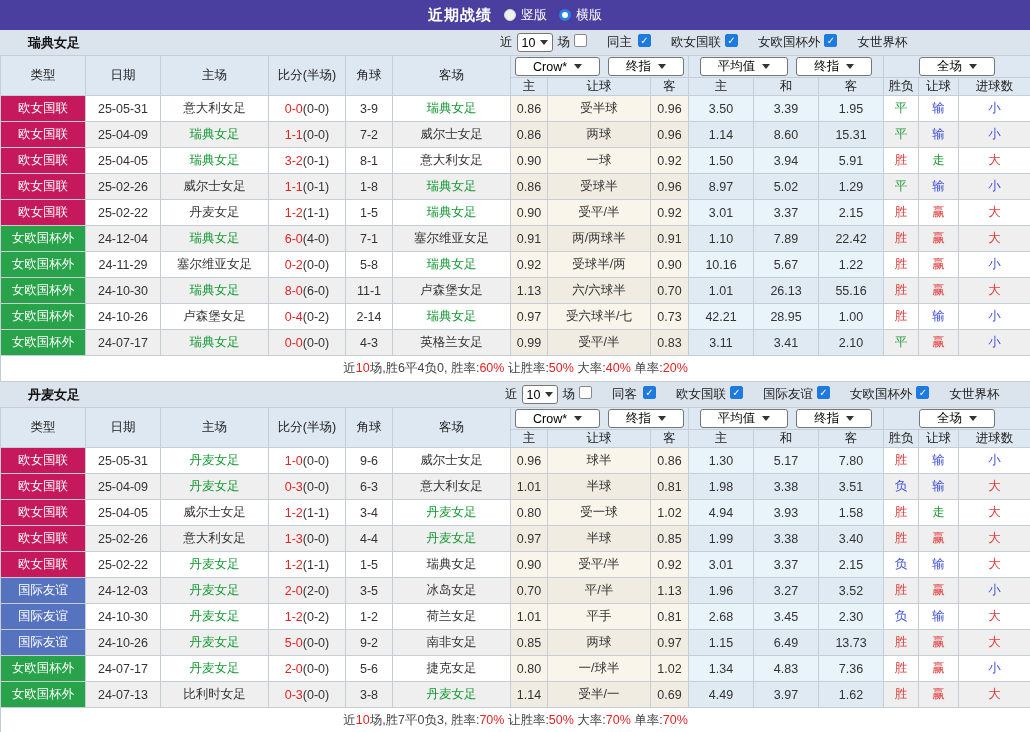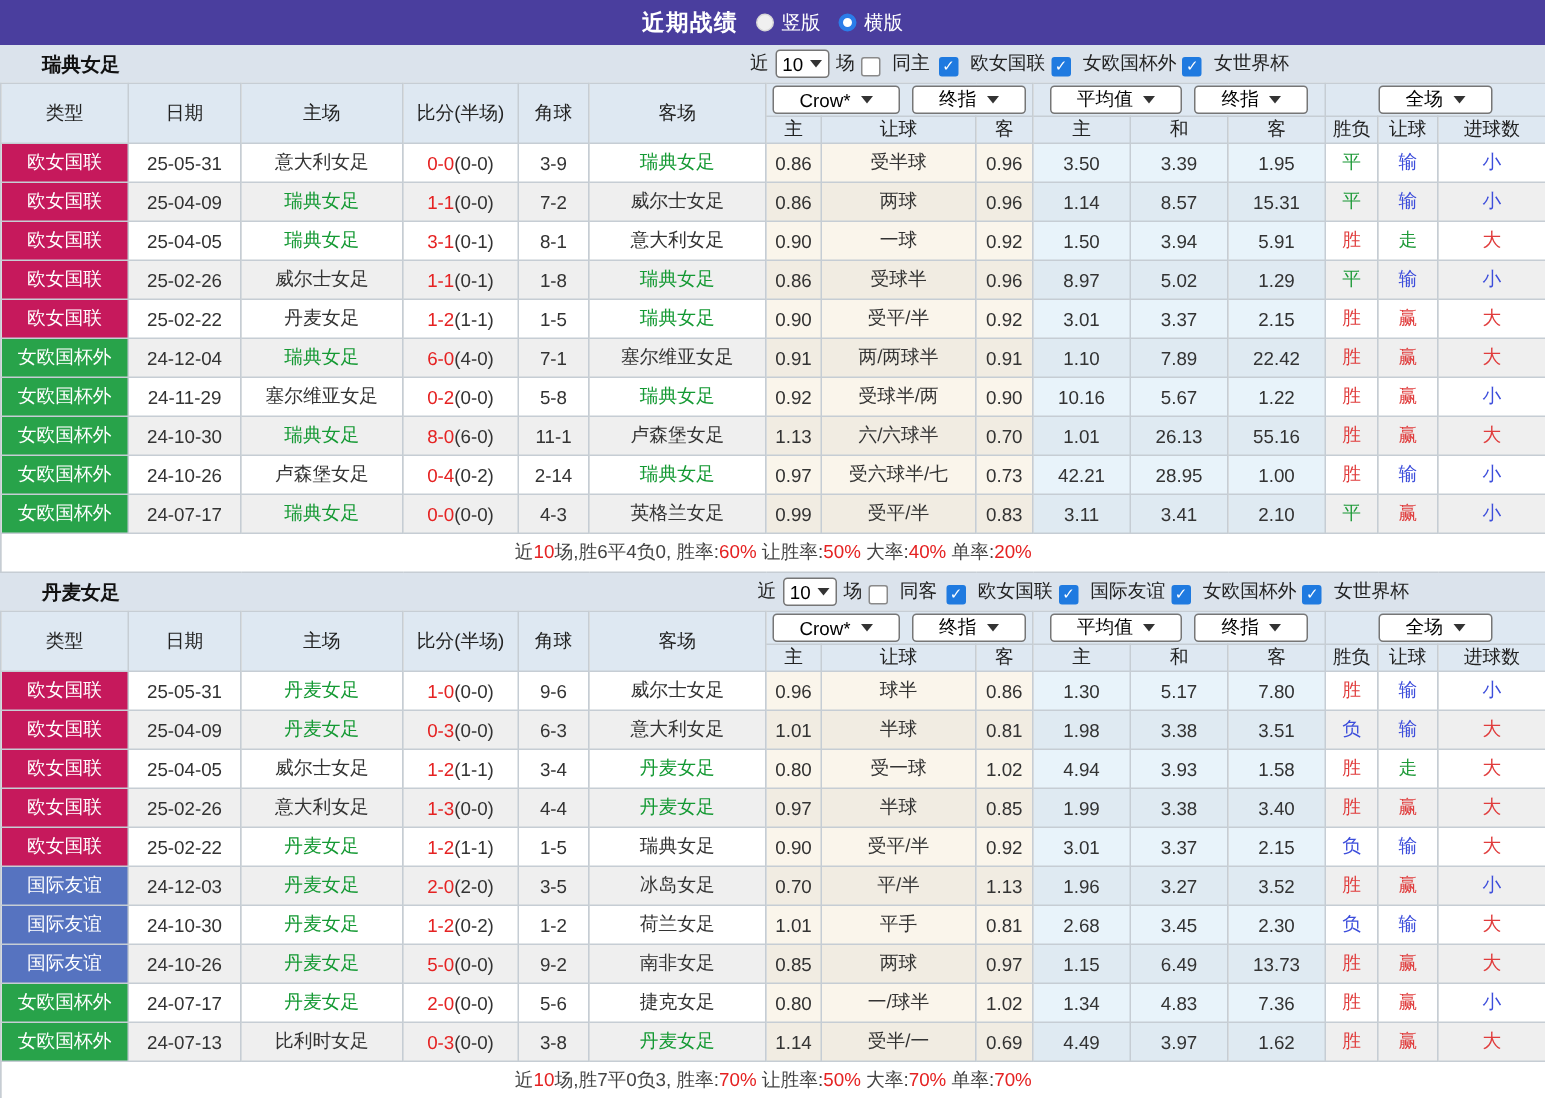--- a/index.html
+++ b/index.html
@@ -24,21 +24,21 @@
   
   .filter-row {
     height:25px; background:#dbe3ec; position:relative;
     display:flex; align-items:center; font-size:12.5px; color:#222;
   }
   .team-name { position:absolute; left:28px; font-weight:bold; font-size:13px; color:#111; }
   .filters { position:absolute; display:flex; align-items:center; gap:4px; white-space:nowrap; }
   .filters.pos1 { left:500px; }
   .filters.pos2 { left:505px; }
   .leagues { display:inline-flex; align-items:center; gap:2px; }
-  .league-item { display:inline-flex; align-items:flex-end; gap:8px; cursor:pointer; margin-right:2px; }
+  .league-item { display:inline-flex; align-items:flex-start; gap:20px; cursor:pointer; margin-right:2px; }
   
   .sel {
     display:inline-flex; align-items:center; background:#fff;
     border:1px solid #767676; border-radius:3px; height:19px;
     padding:0 17px; color:#000; gap:7px; cursor:pointer; font-size:12.5px;
   }
   .sel.small { gap:5px; padding:0 4px; }
   .sel.w-avg { min-width:74px; justify-content:space-between; }
   .arrow {
     width:0; height:0; display:inline-block;
@@ -217,31 +217,31 @@
     <td class="c-type" style="background: rgb(198, 25, 92);">欧女国联</td>
     <td>25-04-09</td>
     <td class="self">瑞典女足</td>
     <td><span class="s-main">1-1</span><span class="s-half">(0-0)</span></td>
     <td>7-2</td>
     <td>威尔士女足</td>
     <td class="c-cream">0.86</td>
     <td class="c-cream">两球</td>
     <td class="c-cream">0.96</td>
     <td class="c-blue">1.14</td>
-    <td class="c-blue">8.57</td>
+    <td class="c-blue">8.60</td>
     <td class="c-blue">15.31</td>
     <td style="color: rgb(30, 154, 56);">平</td>
     <td style="color: rgb(60, 77, 219);">输</td>
     <td style="color: rgb(60, 77, 219);">小</td>
   </tr>
         <tr>
     <td class="c-type" style="background: rgb(198, 25, 92);">欧女国联</td>
     <td>25-04-05</td>
     <td class="self">瑞典女足</td>
-    <td><span class="s-main">3-1</span><span class="s-half">(0-1)</span></td>
+    <td><span class="s-main">3-2</span><span class="s-half">(0-1)</span></td>
     <td>8-1</td>
     <td>意大利女足</td>
     <td class="c-cream">0.90</td>
     <td class="c-cream">一球</td>
     <td class="c-cream">0.92</td>
     <td class="c-blue">1.50</td>
     <td class="c-blue">3.94</td>
     <td class="c-blue">5.91</td>
     <td style="color: rgb(224, 60, 60);">胜</td>
     <td style="color: rgb(30, 154, 56);">走</td>

